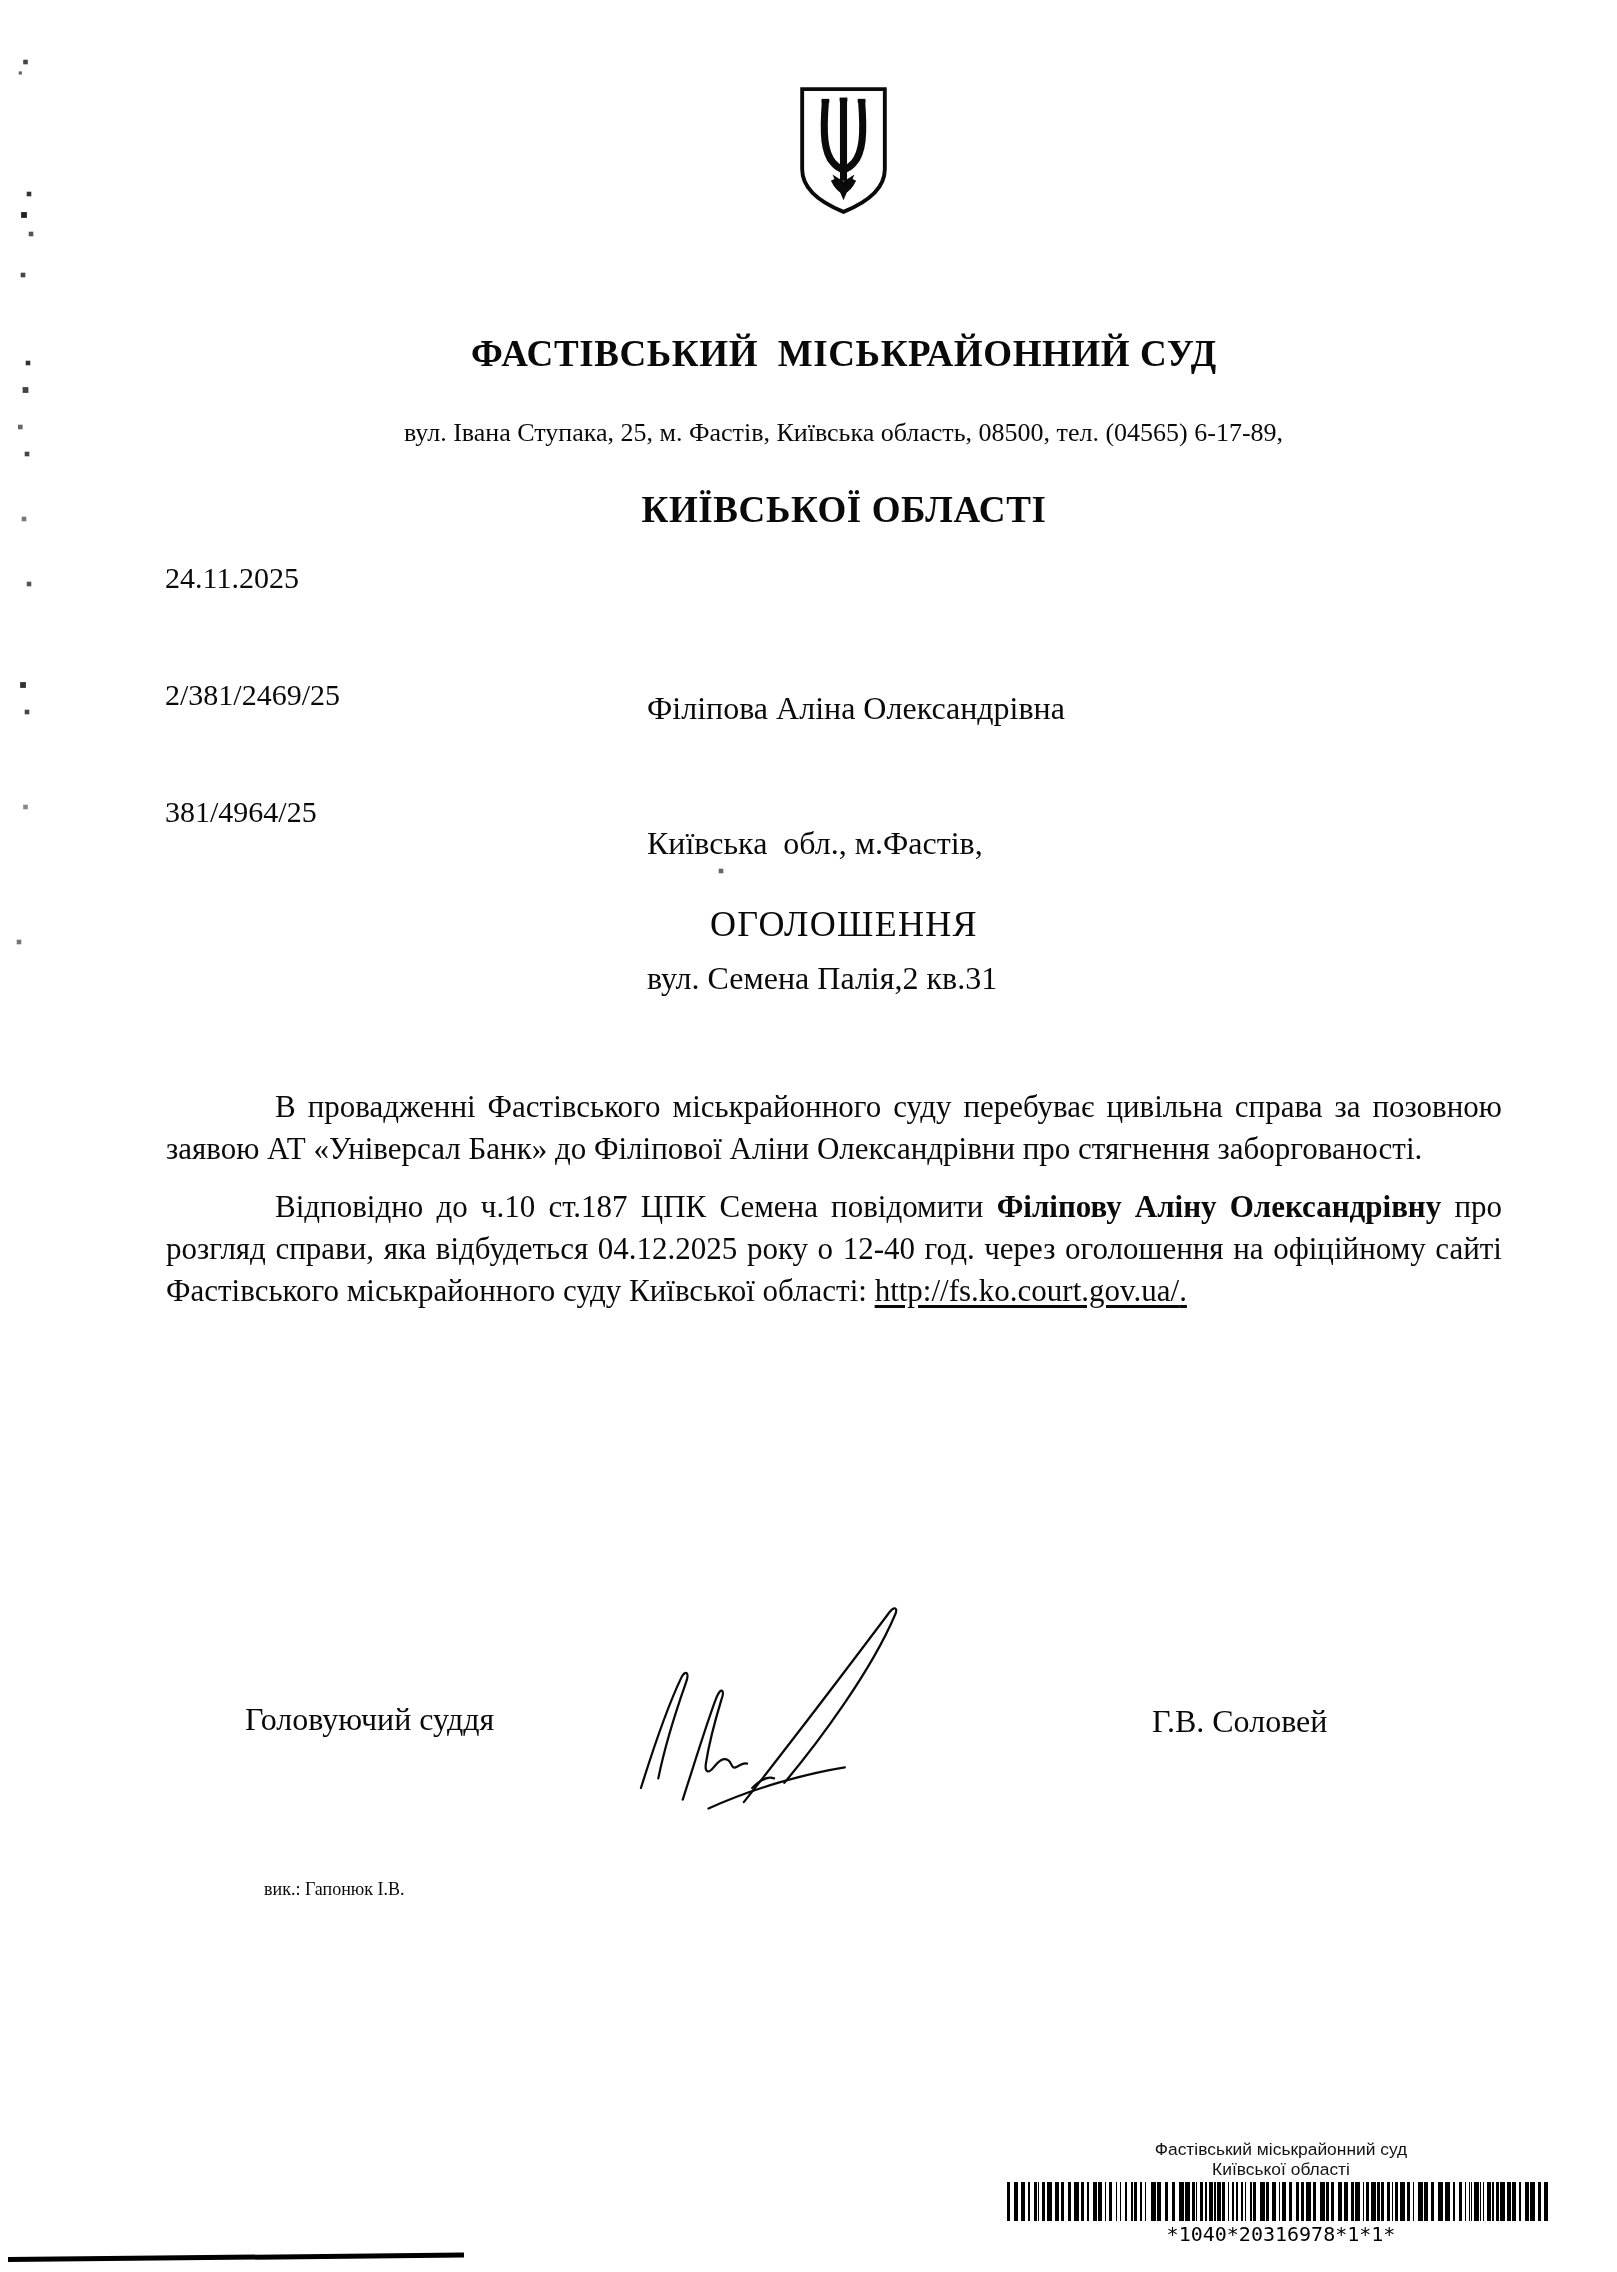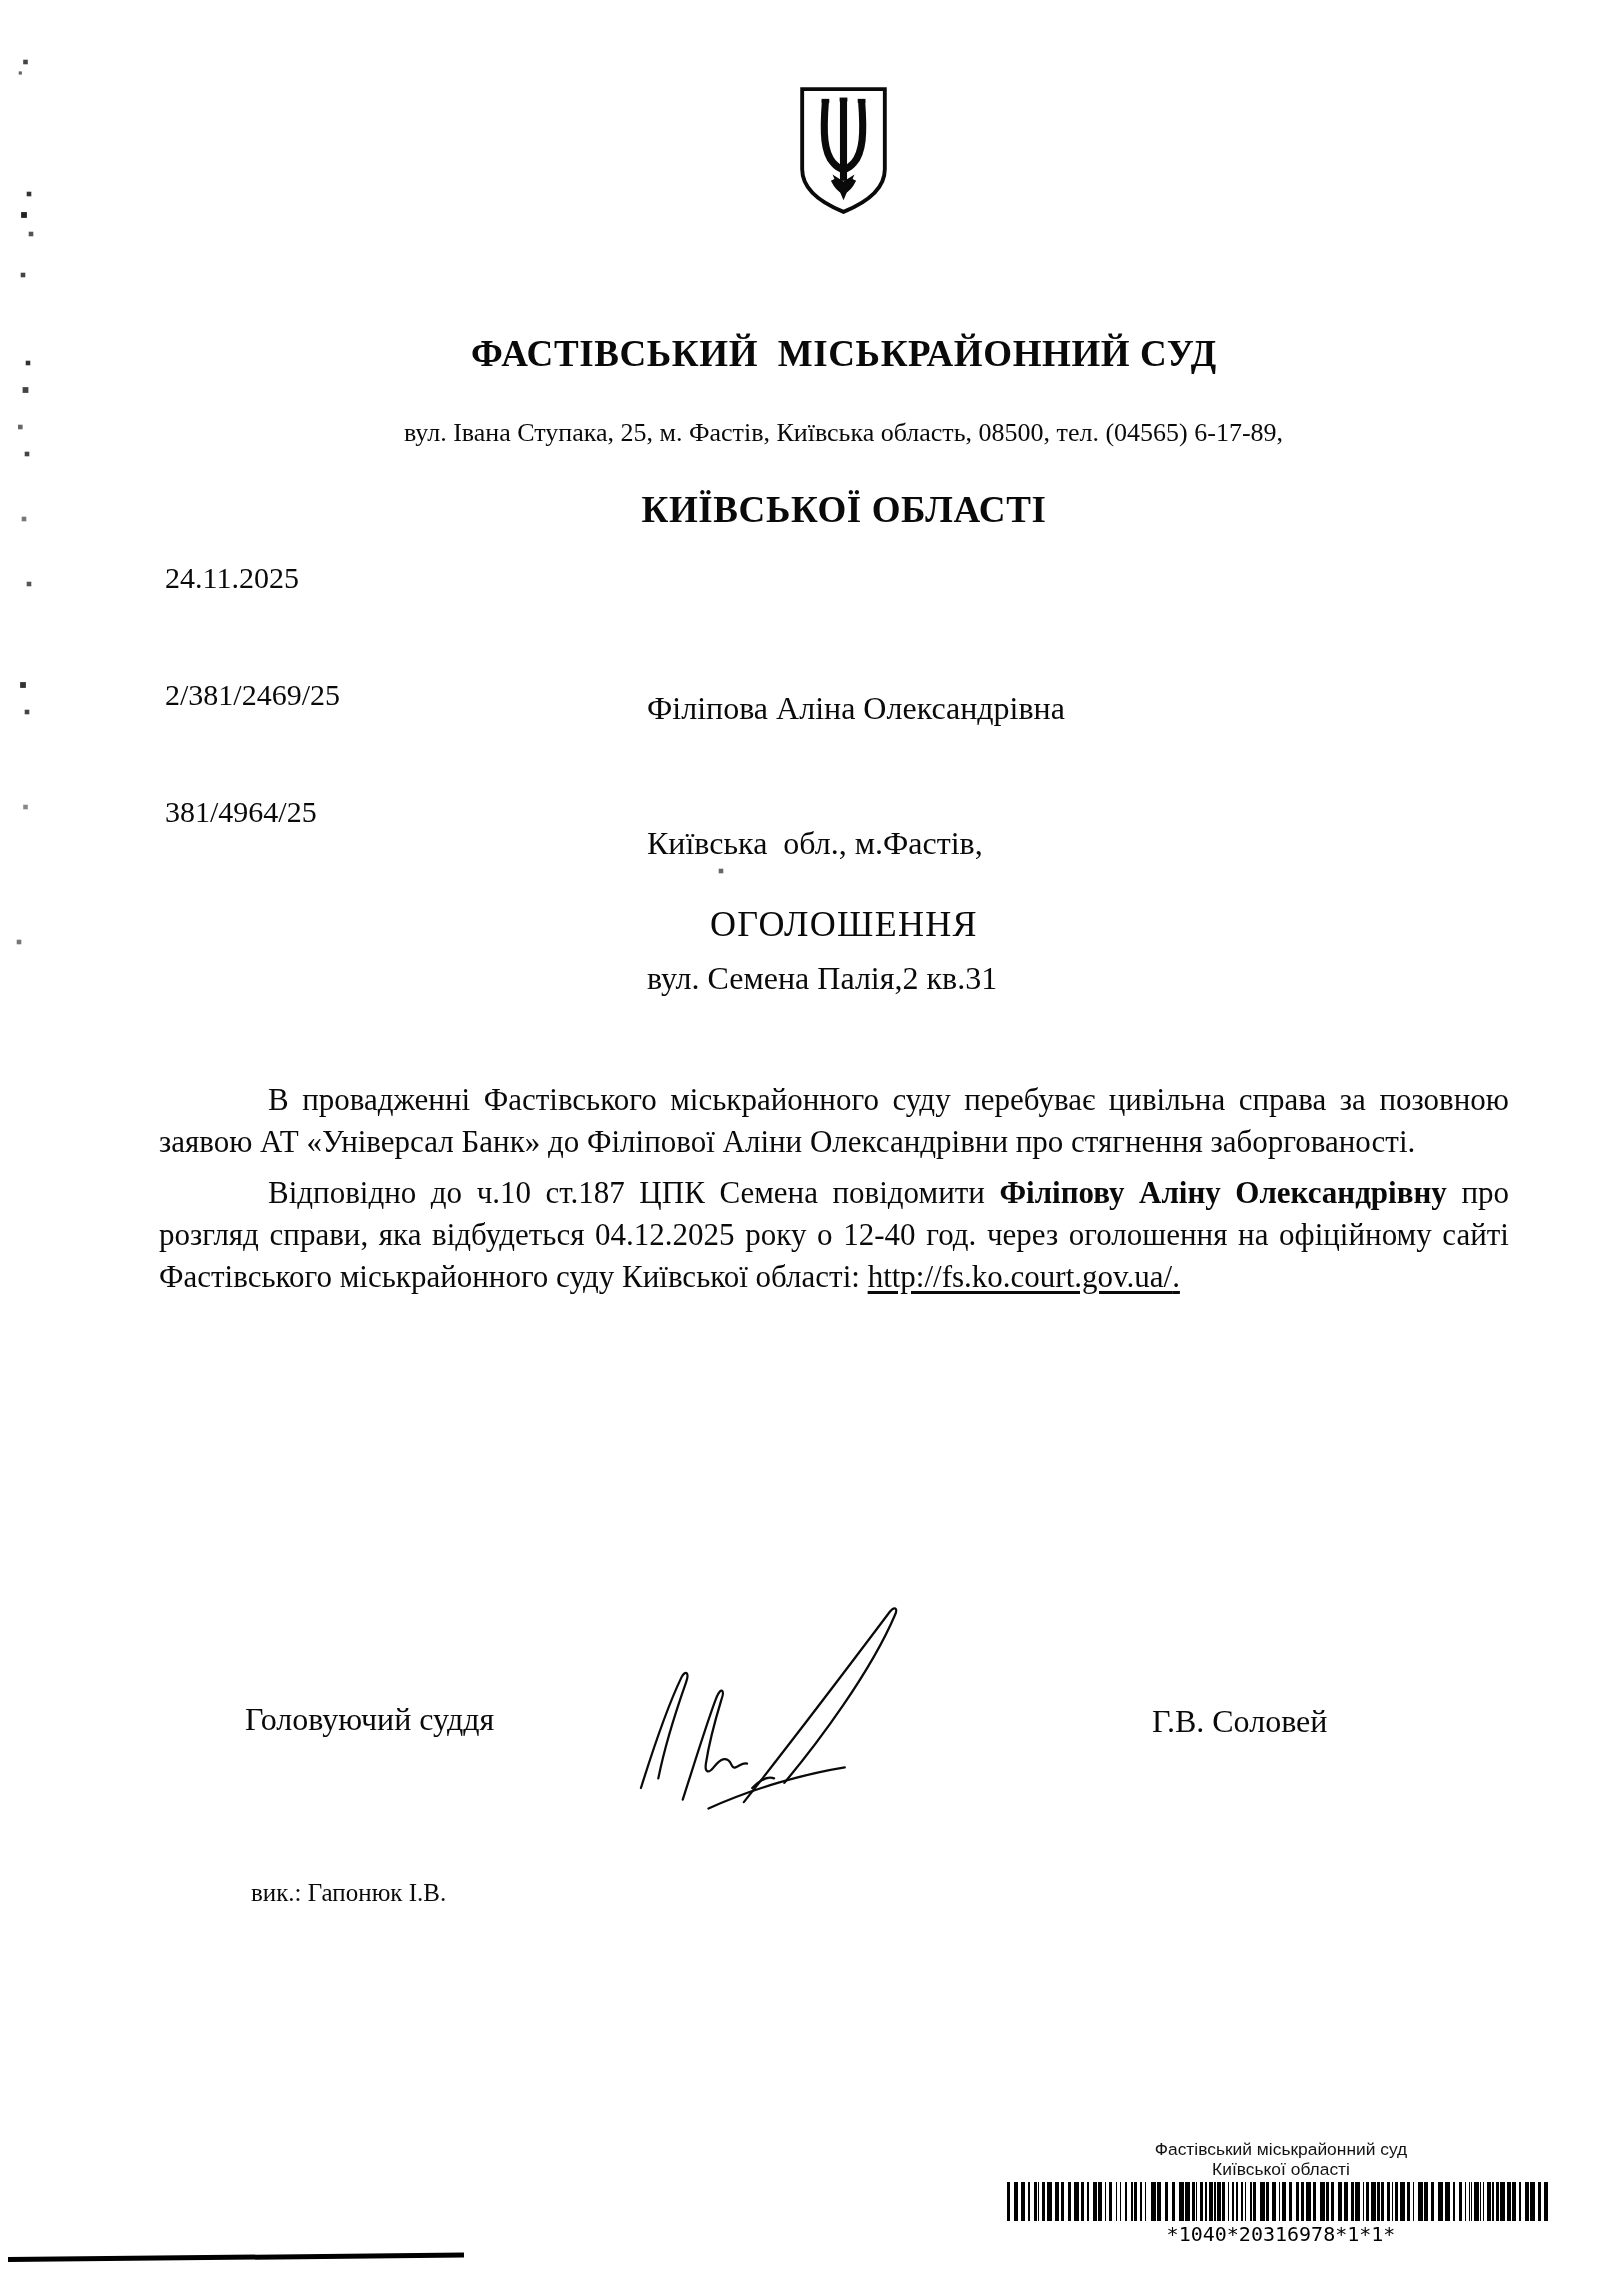--- a/index.html
+++ b/index.html
@@ -26,31 +26,31 @@
   
   .addressee{left:647px;top:596px;font-size:32px;line-height:45px;white-space:pre;}
 
   
   .doc-title{left:200px;top:903px;width:1288px;text-align:center;
     font-size:36px;letter-spacing:1.3px;}
 
   
   .body-text{left:150px;top:1070px;width:1368px;font-size:31px;line-height:42px;
     text-align:justify;}
-  .body-text p{margin:9px;text-indent:109px;}
+  .body-text p{margin:16px;text-indent:109px;}
   .bold{font-weight:bold;}
   .uline{text-decoration:underline;text-underline-offset:3.9px;}
 
   
   .sign-role{left:245px;top:1701px;font-size:32px;}
   .sign-name{left:1152px;top:1703px;font-size:32px;}
   .signature-svg{left:612px;top:1595px;width:373px;height:222px;}
 
   
-  .executor{left:251px;top:1879px;font-size:25px;}
+  .executor{left:264px;top:1879px;font-size:18px;}
 
   
   .barcode-block{left:1004px;top:2139px;width:554px;text-align:center;
     font-family:"Liberation Sans","DejaVu Sans",sans-serif;}
   .barcode-court{font-size:17.4px;line-height:20px;color:#111;}
   .bars{position:relative;margin-top:3.2px;height:39px;width:547px;left:3.2px;}
   .bars i{position:absolute;top:0;bottom:0;background:#000;}
   .barcode-caption{margin-top:1.3px;font-family:"DejaVu Sans Mono",monospace;
     font-size:20px;letter-spacing:0px;color:#000;}
 

